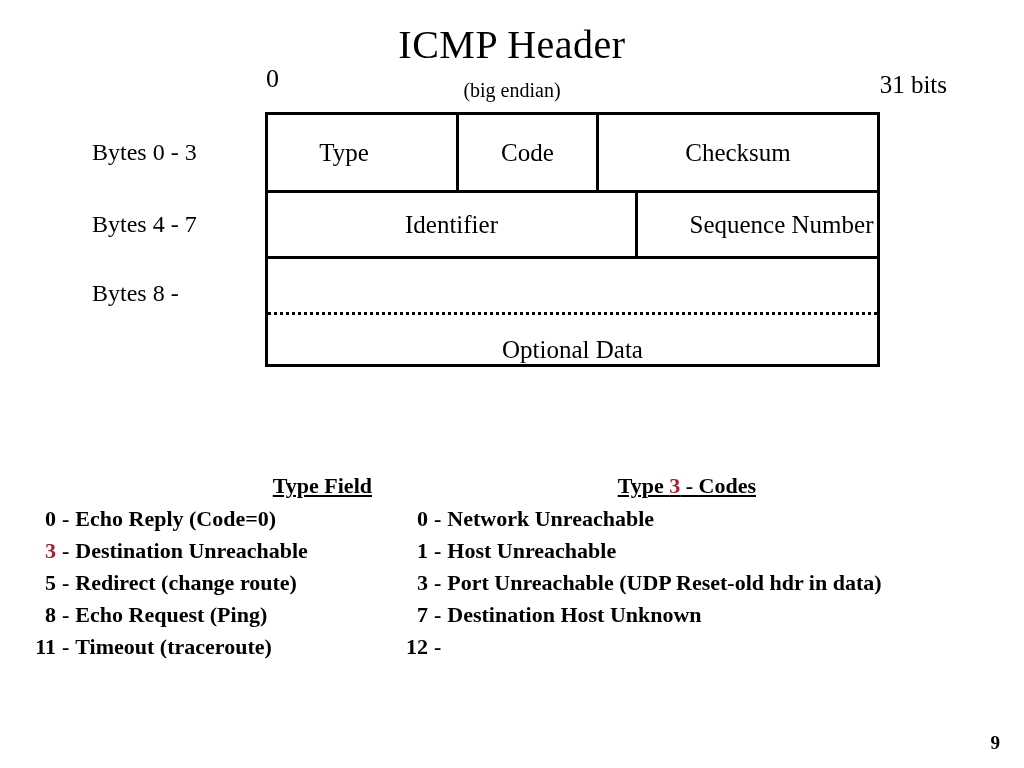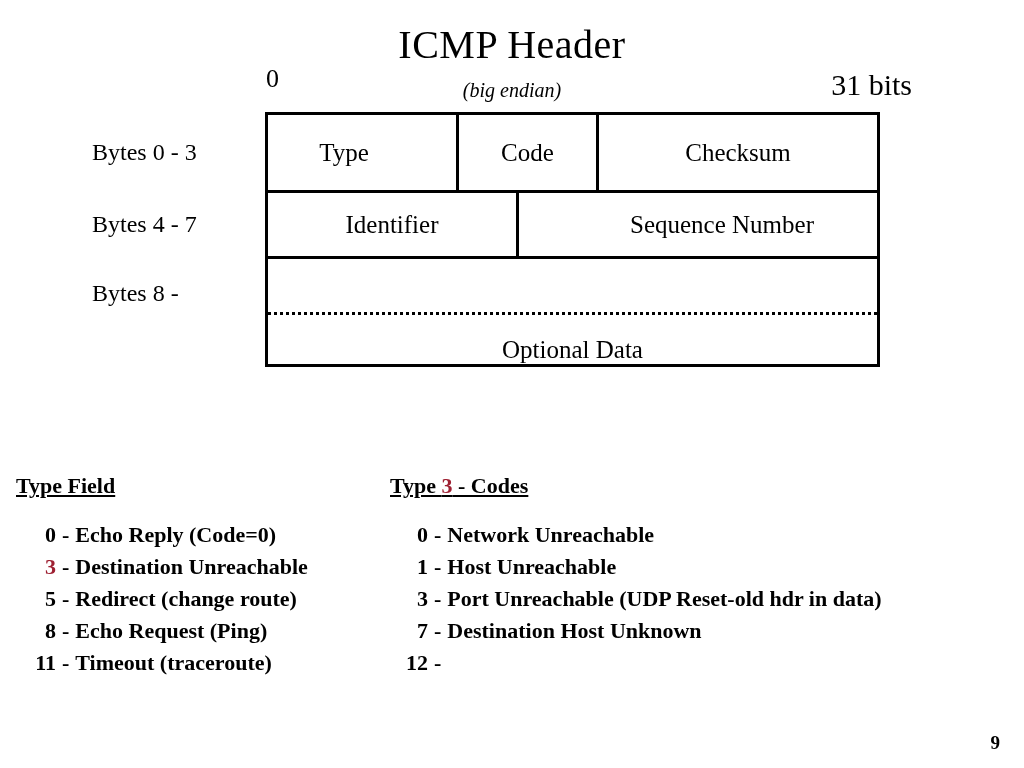--- a/index.html
+++ b/index.html
@@ -28,38 +28,37 @@
     letter-spacing: 0.5px;
   }
   #slide-subtitle {
     position: absolute;
     left: 0;
     top: 78px;
     width: 1024px;
     text-align: center;
     font-size: 20px;
     line-height: 24px;
-    font-style: italic;
   }
 
   
   #bit-start {
     position: absolute;
     left: 266px;
     top: 64px;
     font-size: 26px;
     line-height: 30px;
   }
   #bit-end {
     position: absolute;
-    left: 712px;
+    left: 747px;
     top: 70px;
     width: 200px;
     text-align: right;
-    font-size: 30px;
+    font-size: 25px;
     line-height: 30px;
   }
 
   
   .byte-label {
     position: absolute;
     left: 92px;
     width: 160px;
     text-align: left;
     font-size: 24px;
@@ -101,21 +100,21 @@
   }
 
   #row-0 { height: 75px; }
   #row-1 { height: 66px; }
   #row-2 { height: 108px; }
 
   #cell-type      { width: 152px; }
   #cell-code      { width: 140px; margin-left: 36px; }
   #cell-checksum  { flex: 1 1 auto; }
 
-  #cell-identifier { width: 248px; }
+  #cell-identifier { width: 367px; }
   #cell-sequence   { flex: 1 1 auto; padding-left: 48px; }
 
   #cell-optional {
     width: 100%;
     align-items: flex-end;
     padding-top: 16px;
   }
   #optional-dotted-rule {
     position: absolute;
     left: 0;
@@ -126,26 +125,26 @@
   }
 
   
   .legend-col {
     position: absolute;
     font-weight: bold;
     font-size: 22px;
     line-height: 32px;
   }
   .legend-heading {
-    text-align: left;
+    text-align: right;
     text-decoration: underline;
     font-size: 22px;
     line-height: 30px;
     white-space: nowrap;
-    margin-bottom: 18px;
+    margin-bottom: 2px;
   }
   .legend-item {
     display: flex;
     white-space: nowrap;
     line-height: 32px;
   }
   .legend-code {
     display: inline-block;
     text-align: right;
     flex: 0 0 auto;

